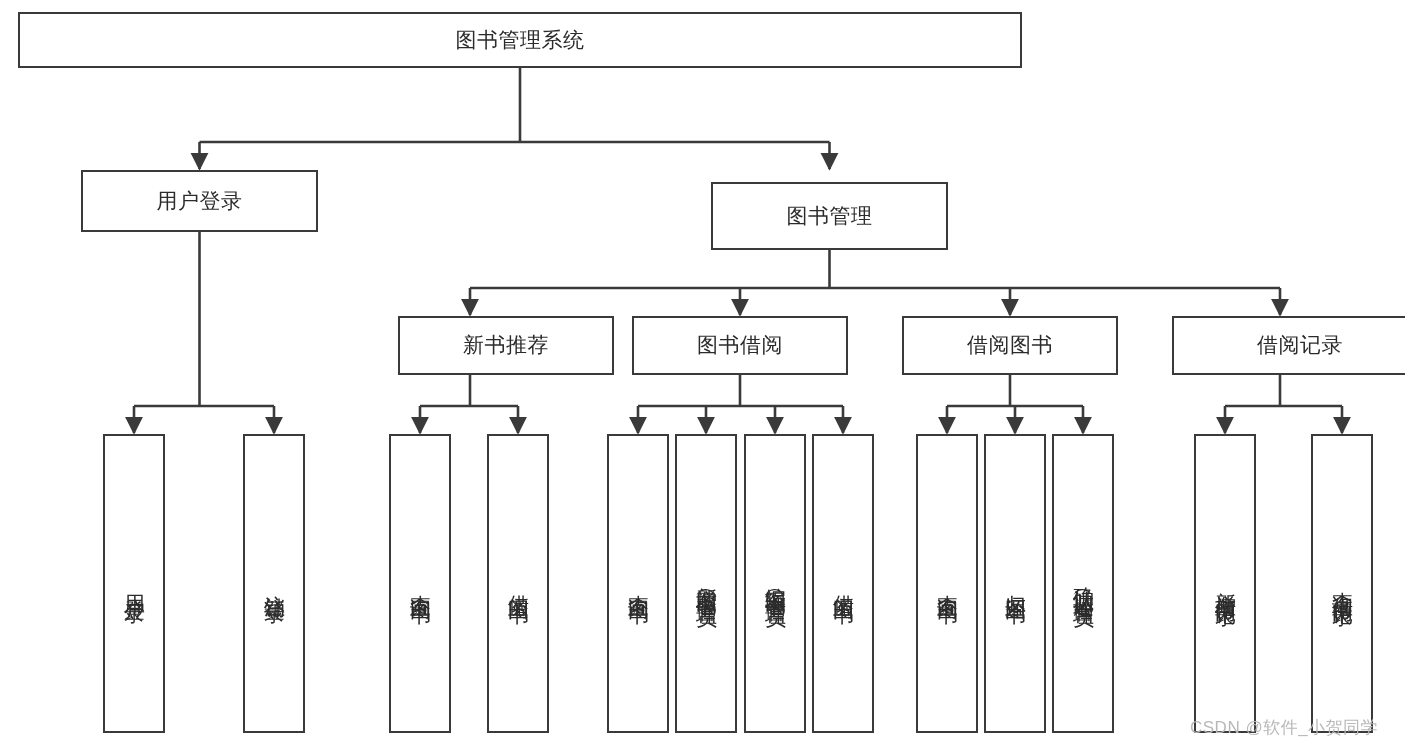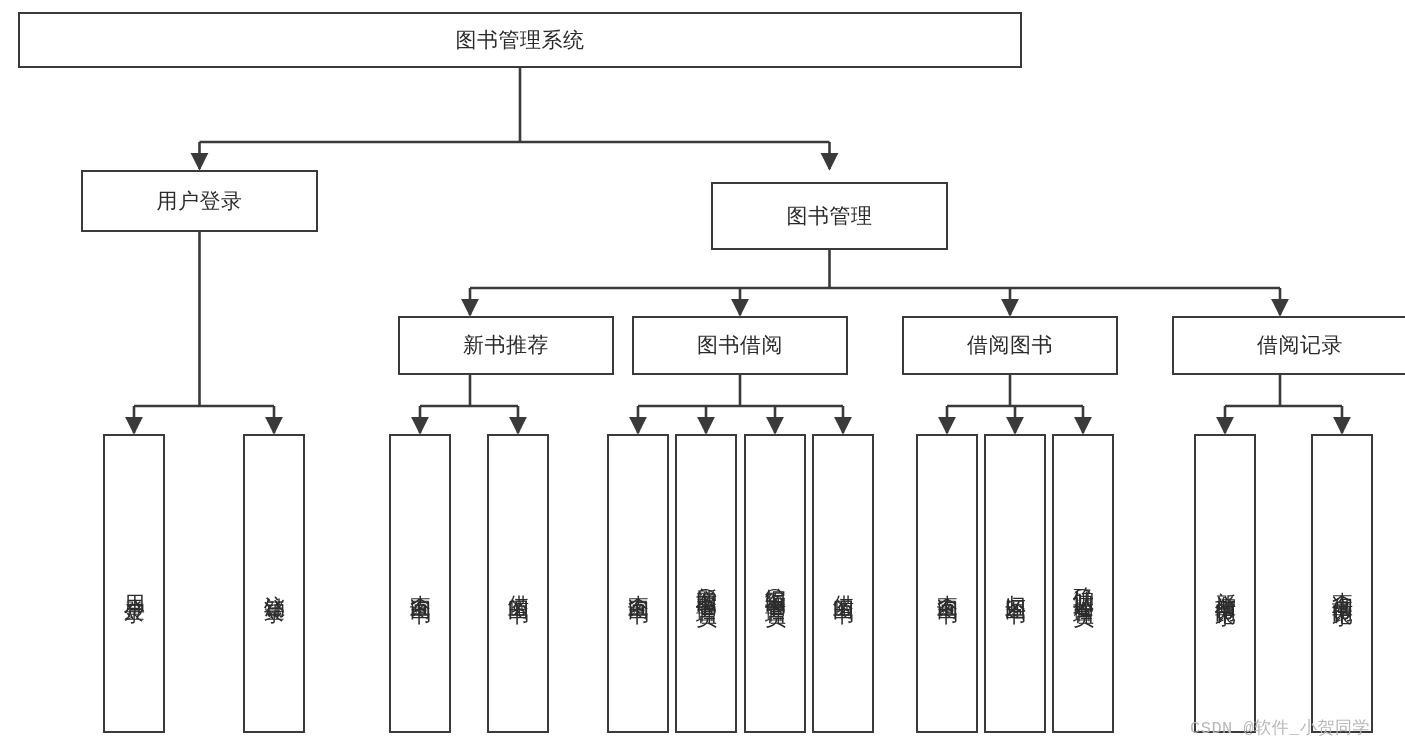--- a/index.html
+++ b/index.html
@@ -56,21 +56,21 @@
     white-space:nowrap;
     max-height:100%;
   }
   .watermark{
     position:absolute;
     font-size:17px;
     color:#b8b8b8;
     letter-spacing:0.5px;
     white-space:nowrap;
     z-index:5;
-    font-family:Liberation Mono, monospace;
+    font-family:Liberation Sans, sans-serif;
   }
 </style>
 </head>
 <body>
 
 <div id="diagram">
 
   <svg id="links" viewBox="0 0 1405 747" width="1405" height="747" xmlns="http://www.w3.org/2000/svg">
     <defs>
       <marker id="arrow" viewBox="0 0 10 10" refX="9" refY="5" markerWidth="7" markerHeight="7" orient="auto-start-reverse">

